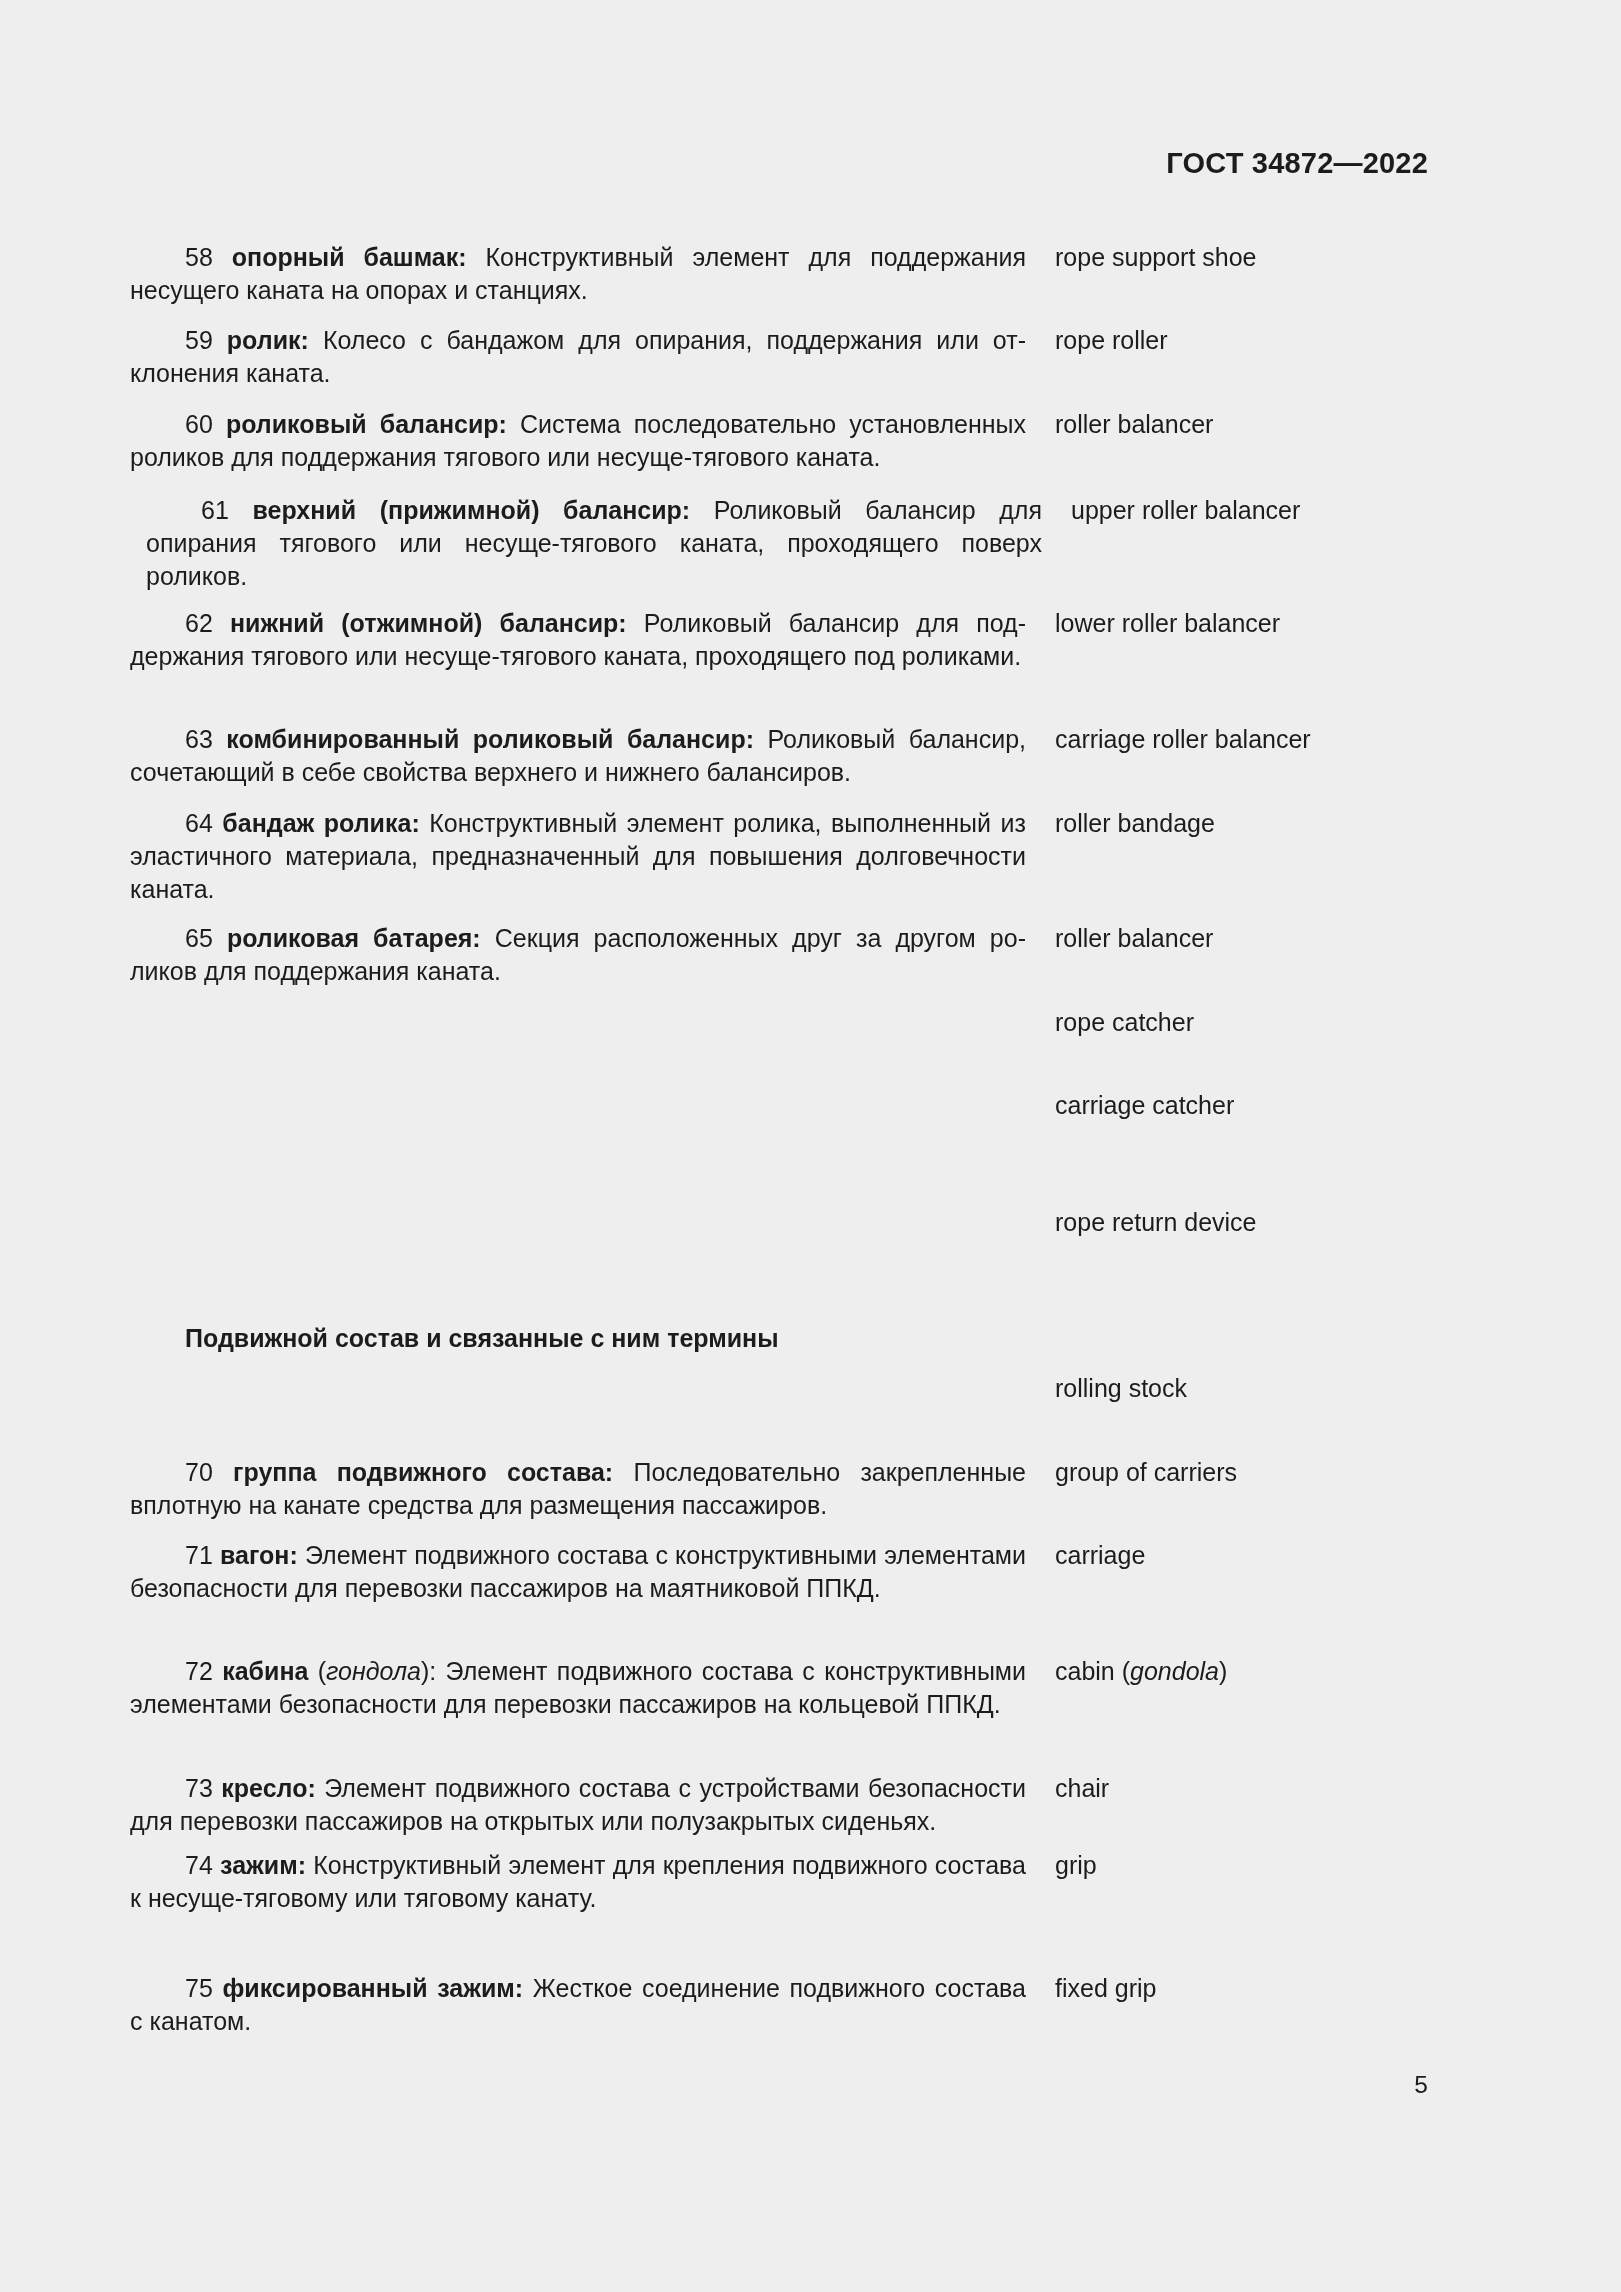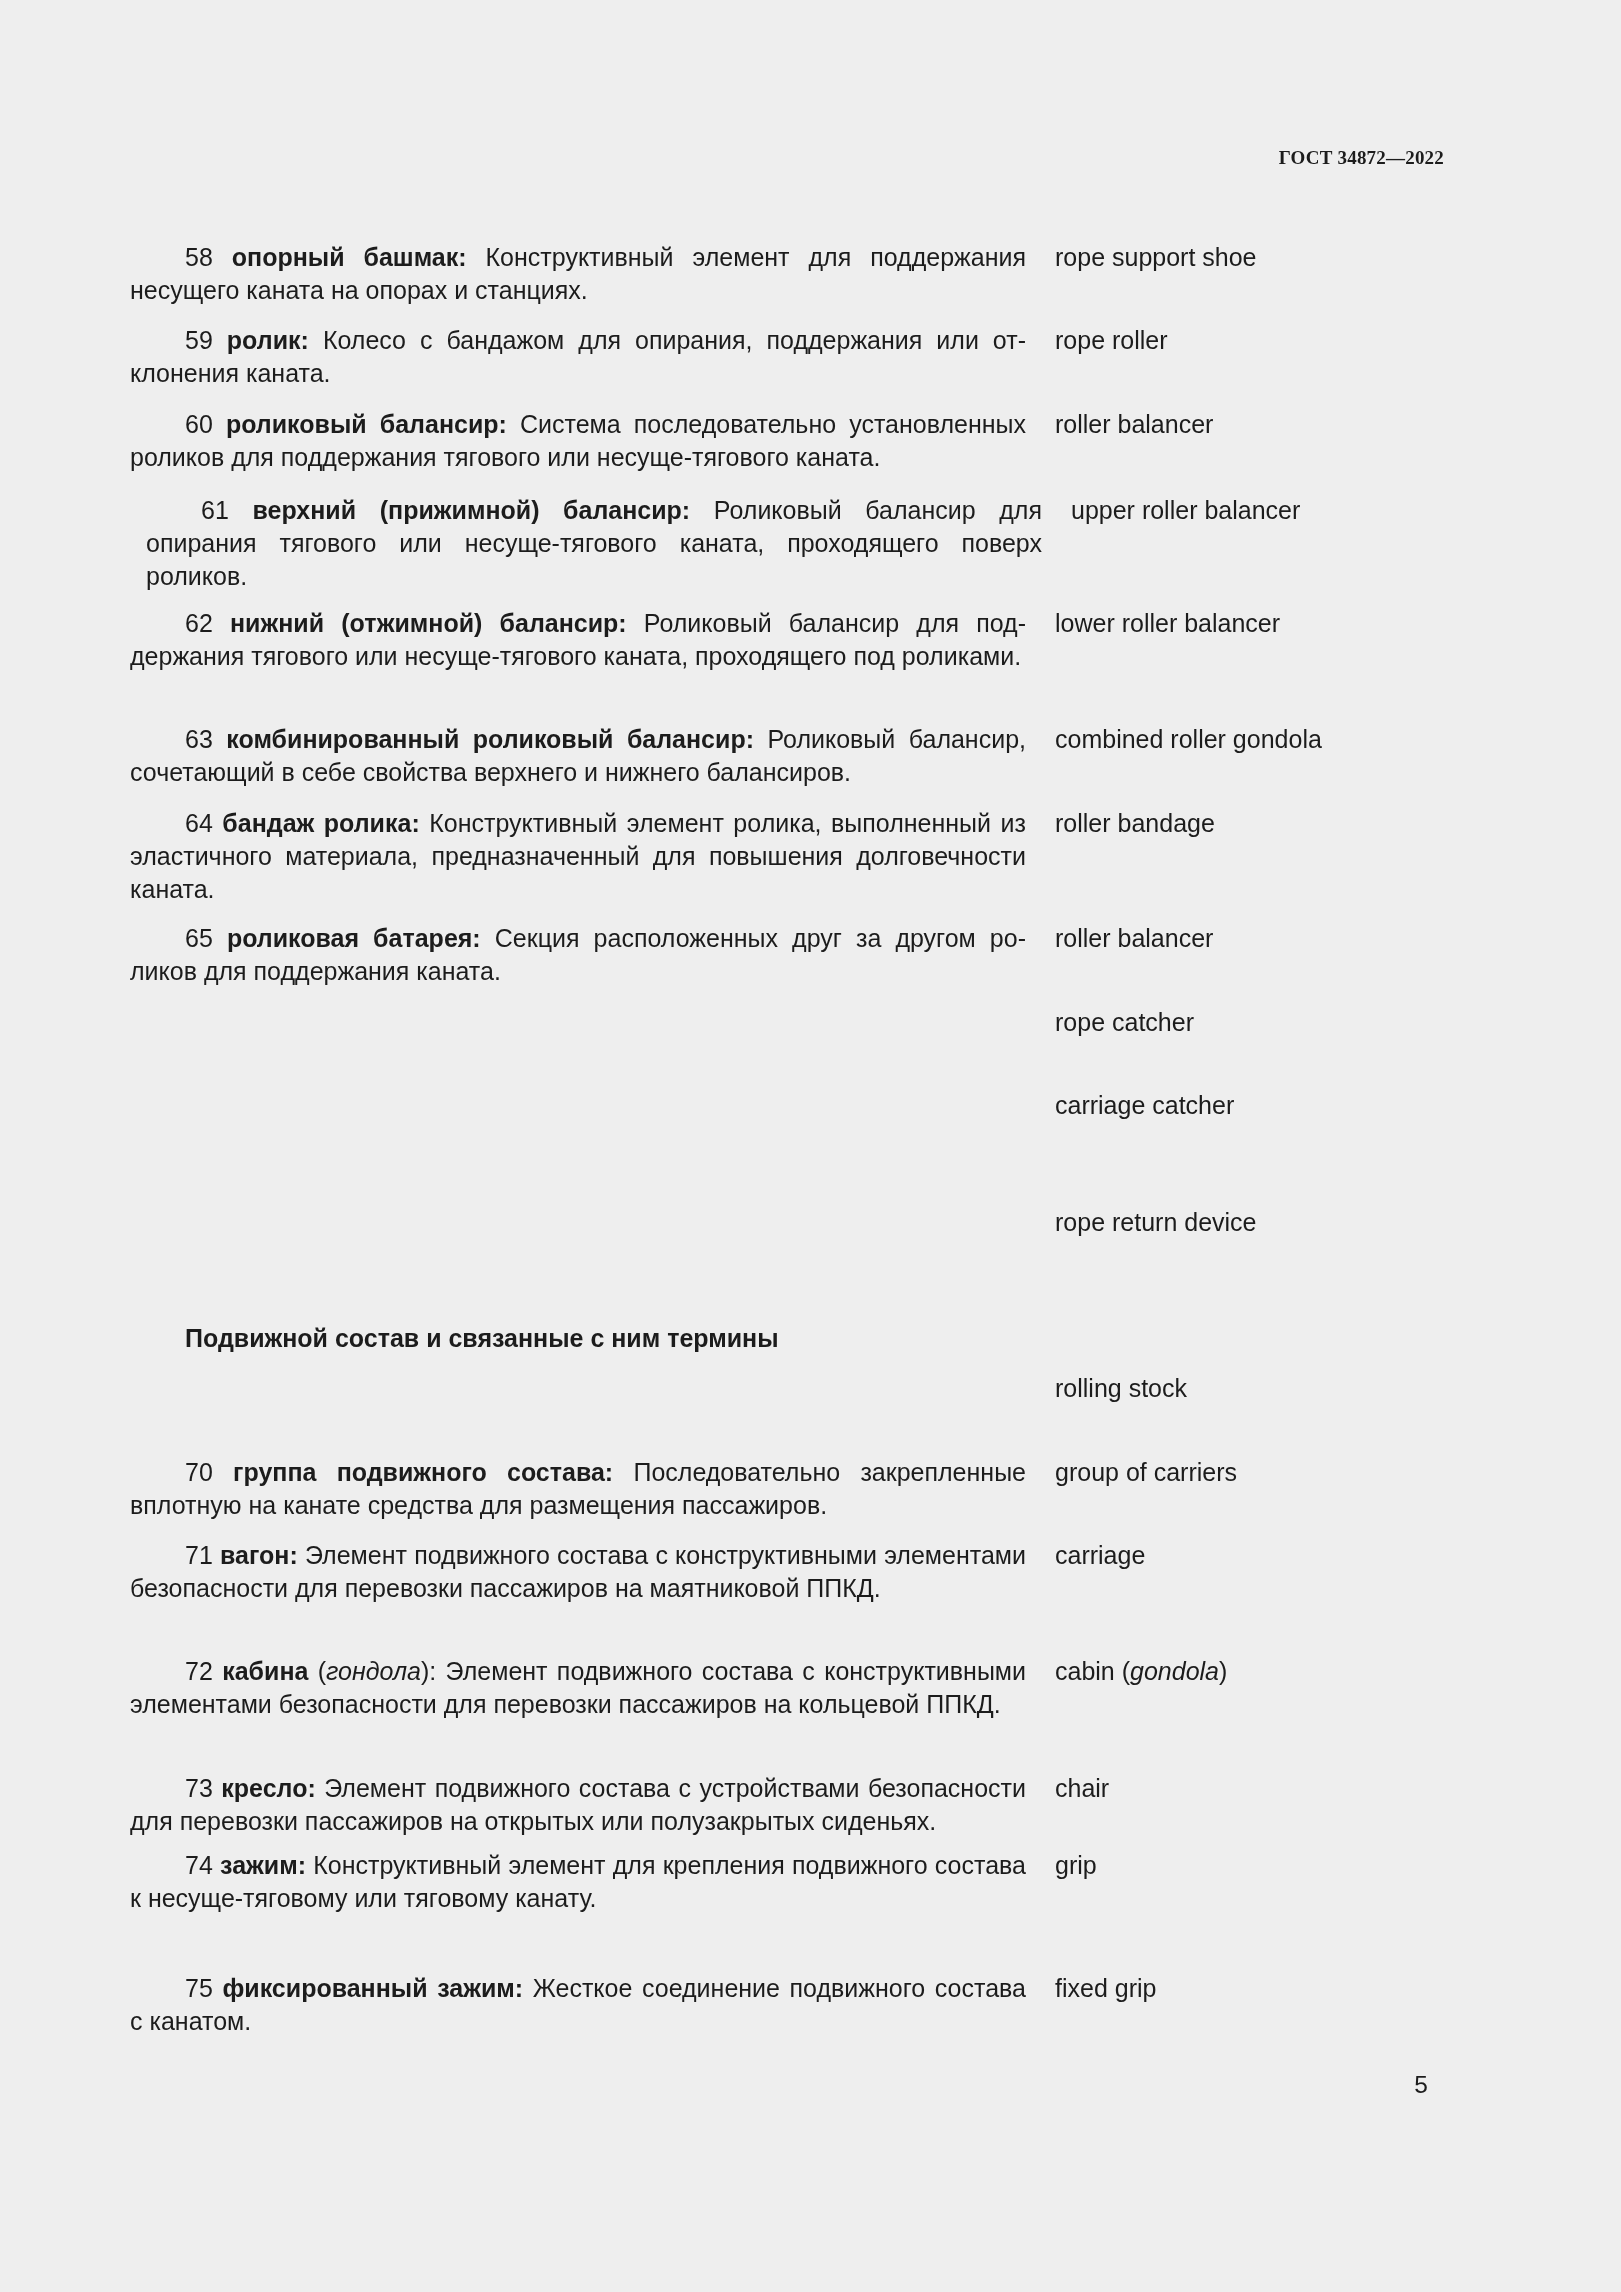--- a/index.html
+++ b/index.html
@@ -11,25 +11,24 @@
       height: 2293px;
       background: #eeeeee;
       position: relative;
       overflow: hidden;
       font-family: "Liberation Sans", sans-serif;
       color: #1c1c1c;
     }
     .doc-header {
       position: absolute;
       top: 147px;
-      right: 177px;
-      font-size: 19px;
+      right: 193px;
+      font-size: 29px;
       font-weight: bold;
       letter-spacing: 0.2px;
-      font-family: Liberation Serif, serif;
     }
     .entry {
       position: absolute;
       left: 130px;
       width: 1372px;
     }
     .term-def {
       width: 896px;
       font-size: 25px;
       line-height: 33px;
@@ -83,21 +82,21 @@
       <div class="entry" style="top: 494px; margin-left: 16px;">
         <div class="term-def"><span>61</span> <b>верхний (прижимной) балансир:</b> <span>Роликовый балансир для опирания тягового или несуще-тягового каната, проходящего поверх роликов.</span></div>
         <div class="term-en"><span>upper roller balancer</span></div>
       </div>
       <div class="entry" style="top: 607px;">
         <div class="term-def"><span>62</span> <b>нижний (отжимной) балансир:</b> <span>Роликовый балансир для под­держания тягового или несуще-тягового каната, проходящего под ро­ликами.</span></div>
         <div class="term-en"><span>lower roller balancer</span></div>
       </div>
       <div class="entry" style="top: 723px;">
         <div class="term-def"><span>63</span> <b>комбинированный роликовый балансир:</b> <span>Роликовый балан­сир, сочетающий в себе свойства верхнего и нижнего балансиров.</span></div>
-        <div class="term-en"><span>combined roller gondola</span></div>
+        <div class="term-en"><span>carriage roller balancer</span></div>
       </div>
       <div class="entry" style="top: 807px;">
         <div class="term-def"><span>64</span> <b>бандаж ролика:</b> <span>Конструктивный элемент ролика, выполнен­ный из эластичного материала, предназначенный для повышения дол­говечности каната.</span></div>
         <div class="term-en"><span>roller bandage</span></div>
       </div>
       <div class="entry" style="top: 922px;">
         <div class="term-def"><span>65</span> <b>роликовая батарея:</b> <span>Секция расположенных друг за другом ро­ликов для поддержания каната.</span></div>
         <div class="term-en"><span>roller balancer</span></div>
       </div>
       <div class="entry" style="top: 1006px;">

